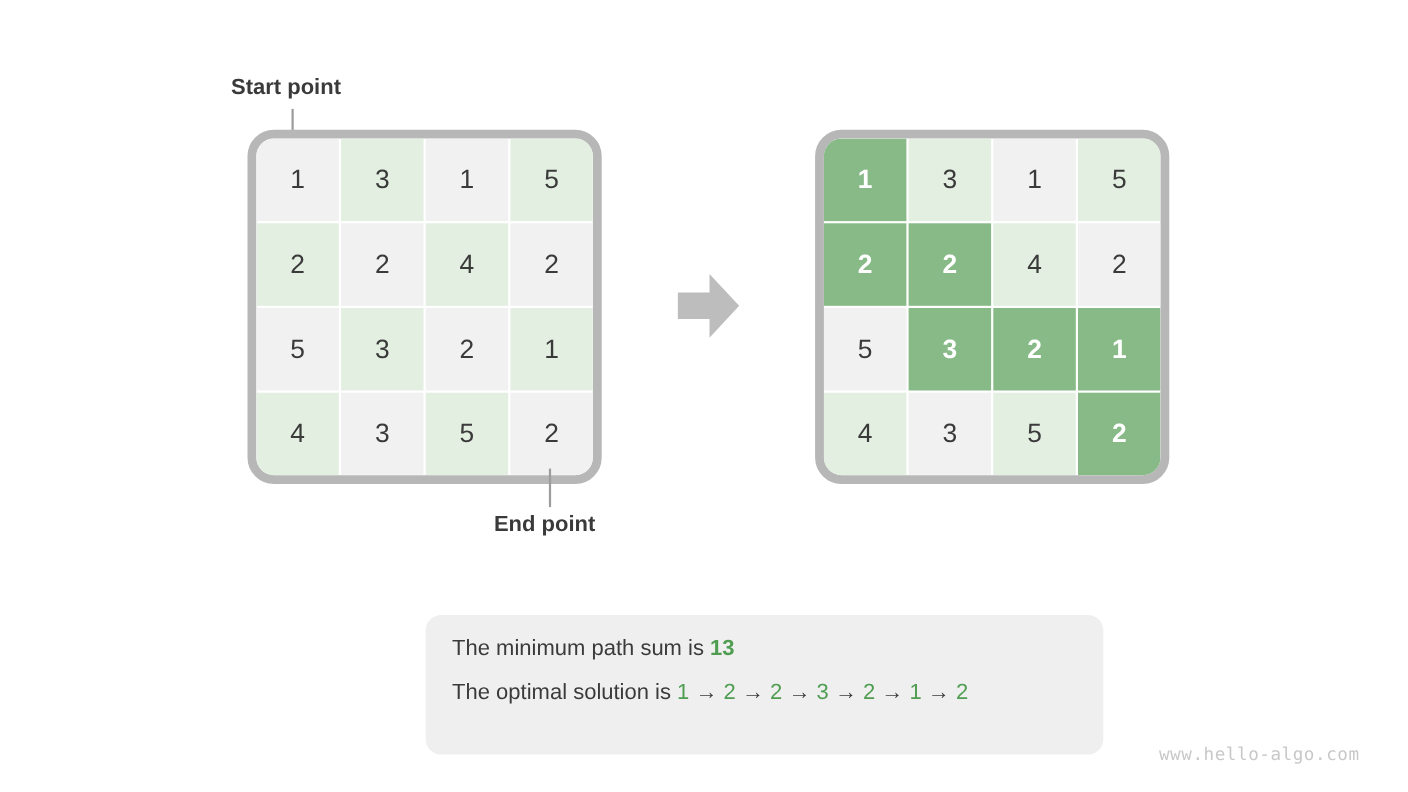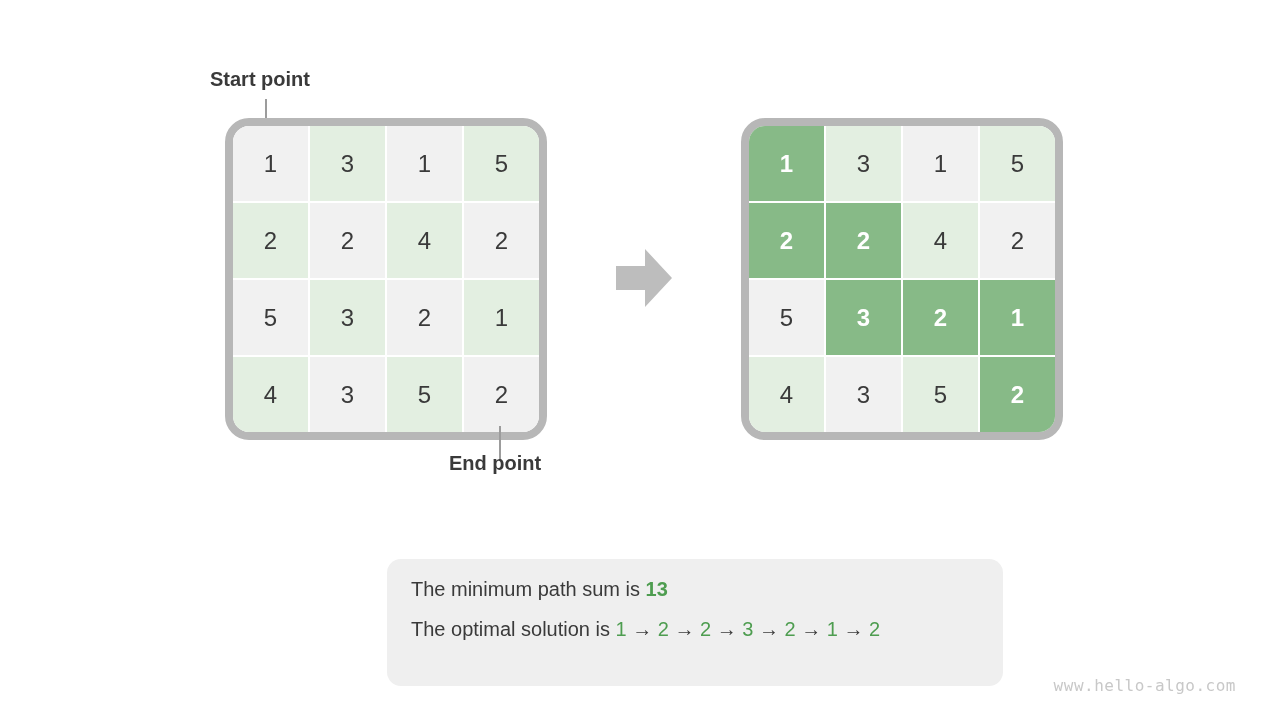--- a/index.html
+++ b/index.html
@@ -22,21 +22,21 @@
   }
   .cell.even { background:var(--cell-light-gray); }
   .cell.odd  { background:var(--cell-light-green); }
   .cell.hl   { background:var(--cell-highlight-green); color:#ffffff; font-weight:bold; }
   
   .pt-label {
     position:absolute; font-size:20px; font-weight:bold; color:var(--text-dark);
     white-space:nowrap;
   }
   #start-label { left:210px; top:68px;text-align:right; }
-  #end-label   { left:449px; top:452px; }
+  #end-label   { left:449px; top:466px; }
   .pointer-line { position:absolute; width:2px; background:var(--pointer-line); }
   #start-line { left:265px; top:99px;  height:40px; }
   #end-line   { left:499px; top:426px; height:35px; }
   
   .big-arrow { position:absolute; left:616px; top:247px; width:56px; height:62px; }
   
   .result-box {
     position:absolute; left:387px; top:559px; width:616px; height:127px;
     box-sizing:border-box; background:var(--result-box-bg); border-radius:14px;
     padding:10px 0 0 24px; font-size:20px; color:var(--text-dark);

